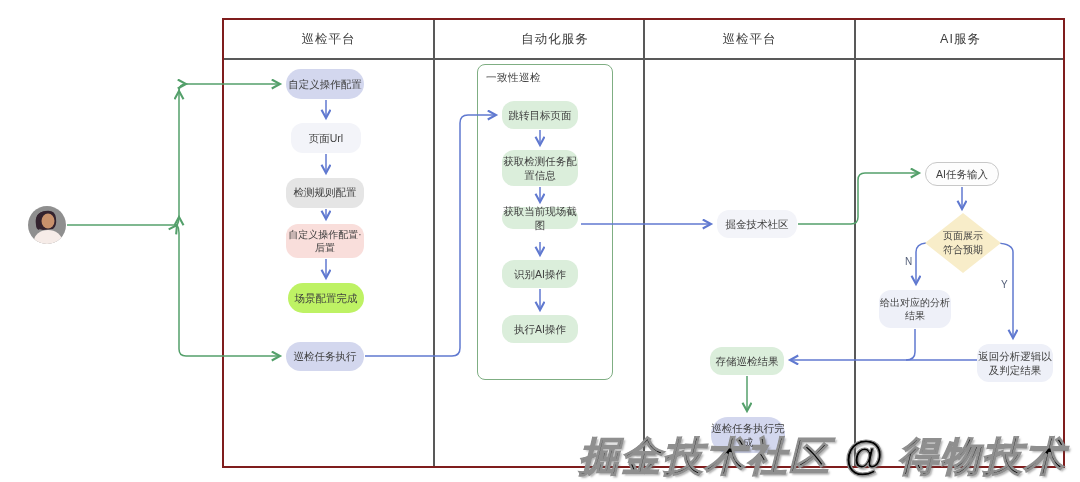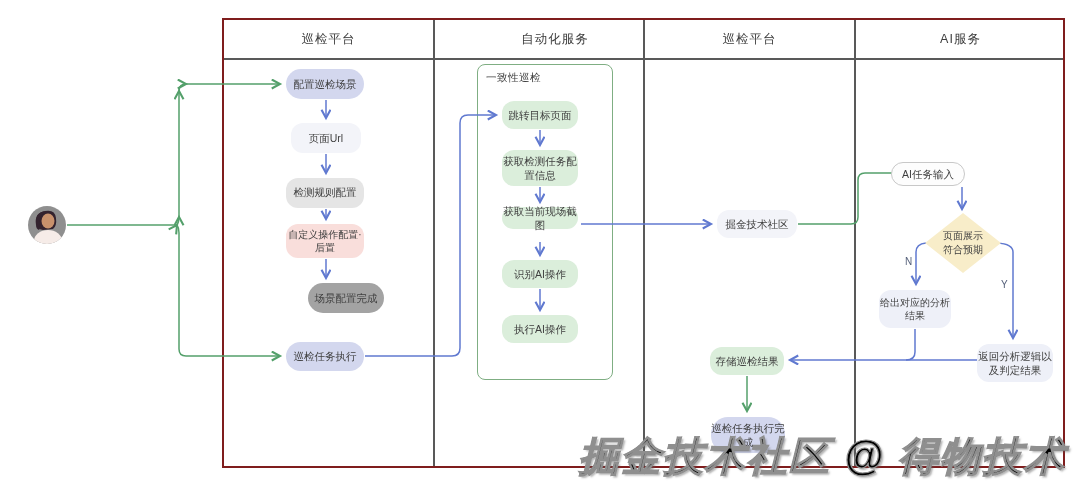--- a/index.html
+++ b/index.html
@@ -11,21 +11,21 @@
   .frame{position:absolute;left:222px;top:18px;width:843px;height:450px;border:2px solid #7f1d1d;box-sizing:border-box;background:#fff;}
   .hline{position:absolute;left:0;top:38px;width:100%;height:2px;background:#595959;}
   .vline{position:absolute;top:0;width:2px;height:100%;background:#595959;}
   .lane-label{position:absolute;top:0;height:38px;display:flex;align-items:center;justify-content:center;font-size:12.5px;color:#3d3d3d;letter-spacing:1px;}
   
   .node{position:absolute;display:flex;align-items:center;justify-content:center;text-align:center;font-size:10.5px;line-height:1.35;box-sizing:border-box;z-index:3;}
   .pill{border-radius:15px;}
   .rect{border-radius:12px;}
   .lavender{background:#d3d7ee;}
   .periwinkle{background:#e5e5e5;font-family:Liberation Mono, monospace;}
-  .bluepill{background:#a3a3a3;margin-left:20px;}
+  .bluepill{background:#bef264;}
   .ghost{background:#f3f4f9;}
   .pink{background:#f9dedb;}
   .green{background:#dbeedb;}
   .lightbox{background:#eef0f8;}
   .whitebox{background:#fdfdfd;border:1px solid #c8c8c8;}
   .diamond{position:absolute;z-index:3;display:flex;align-items:center;justify-content:center;text-align:center;
     clip-path:polygon(50% 0,100% 50%,50% 100%,0 50%);background:#f8edc9;font-size:10px;line-height:1.45;}
   .group{position:absolute;border:1.5px solid #7fae83;border-radius:8px;background:transparent;box-sizing:border-box;z-index:1;}
   .group-label{position:absolute;font-size:10.5px;color:#3f3f3f;z-index:2;letter-spacing:0.5px;}
   .edge-label{position:absolute;font-size:10px;color:#55607a;z-index:4;}
@@ -71,38 +71,38 @@
         <path d="M10 18 q-3 -10 8 -12 q10 -2 11 7 q1 8 -3 11 l-10 1 q-7 -1 -6 -7z" fill="#33222e"></path>
         <ellipse cx="21" cy="16" rx="6.5" ry="7.5" fill="#c8916c"></ellipse>
         <path d="M9 20 q-2 -12 9 -14 q-6 6 -5 12 q0 6 -1 7 q-3 -1 -3 -5z" fill="#33222e"></path>
       </g>
     </svg>
   </div>
 
   <div class="group" style="left:477px;top:64px;width:136px;height:316px;"></div>
   <div class="group-label" style="left:486px;top:71px;">一致性巡检</div>
 
-  <div class="node pill lavender" style="left:286px;top:69px;width:78px;height:30px;">配置巡检场景</div>
+  <div class="node pill lavender" style="left:286px;top:69px;width:78px;height:30px;">自定义操作配置</div>
   <div class="node rect ghost" style="left:291px;top:123px;width:70px;height:30px;">页面Url</div>
   <div class="node rect periwinkle" style="left:286px;top:178px;width:78px;height:30px;">检测规则配置</div>
   <div class="node rect pink" style="left:286px;top:224px;width:78px;height:34px;font-size:10px;">自定义操作配置·后置</div>
   <div class="node pill bluepill" style="left:288px;top:283px;width:76px;height:30px;">场景配置完成</div>
   <div class="node pill lavender" style="left:286px;top:342px;width:78px;height:29px;">巡检任务执行</div>
 
   <div class="node rect green" style="left:502px;top:101px;width:76px;height:28px;">跳转目标页面</div>
   <div class="node rect green" style="left:502px;top:150px;width:76px;height:36px;">获取检测任务配置信息</div>
   <div class="node rect green" style="left:502px;top:207px;width:76px;height:22px;">获取当前现场截图</div>
   <div class="node rect green" style="left:502px;top:260px;width:76px;height:28px;">识别AI操作</div>
   <div class="node rect green" style="left:502px;top:315px;width:76px;height:28px;">执行AI操作</div>
 
   <div class="node rect ghost" style="left:717px;top:210px;width:80px;height:28px;">掘金技术社区</div>
   <div class="node rect green" style="left:710px;top:347px;width:74px;height:28px;">存储巡检结果</div>
   <div class="node pill lavender" style="left:711px;top:417px;width:74px;height:36px;border-radius:17px;">巡检任务执行完成</div>
 
-  <div class="node rect whitebox" style="left:891px;top:162px;width:74px;height:24px;">AI任务输入</div>
+  <div class="node rect whitebox" style="left:925px;top:162px;width:74px;height:24px;">AI任务输入</div>
   <div class="diamond" style="left:925px;top:213px;width:76px;height:60px;">
     <span class="inner-wrap" style="width:44px;">页面展示符合预期</span>
   </div>
   <div class="node rect lightbox" style="left:879px;top:290px;width:72px;height:38px;font-size:10px;">给出对应的分析结果</div>
   <div class="node rect lightbox" style="left:977px;top:344px;width:76px;height:38px;">返回分析逻辑以及判定结果</div>
   <div class="edge-label" style="left:905px;top:256px;">N</div>
   <div class="edge-label" style="left:1001px;top:279px;">Y</div>
 
   <svg class="wires" width="1080" height="482" viewBox="0 0 1080 482">
     <defs>

